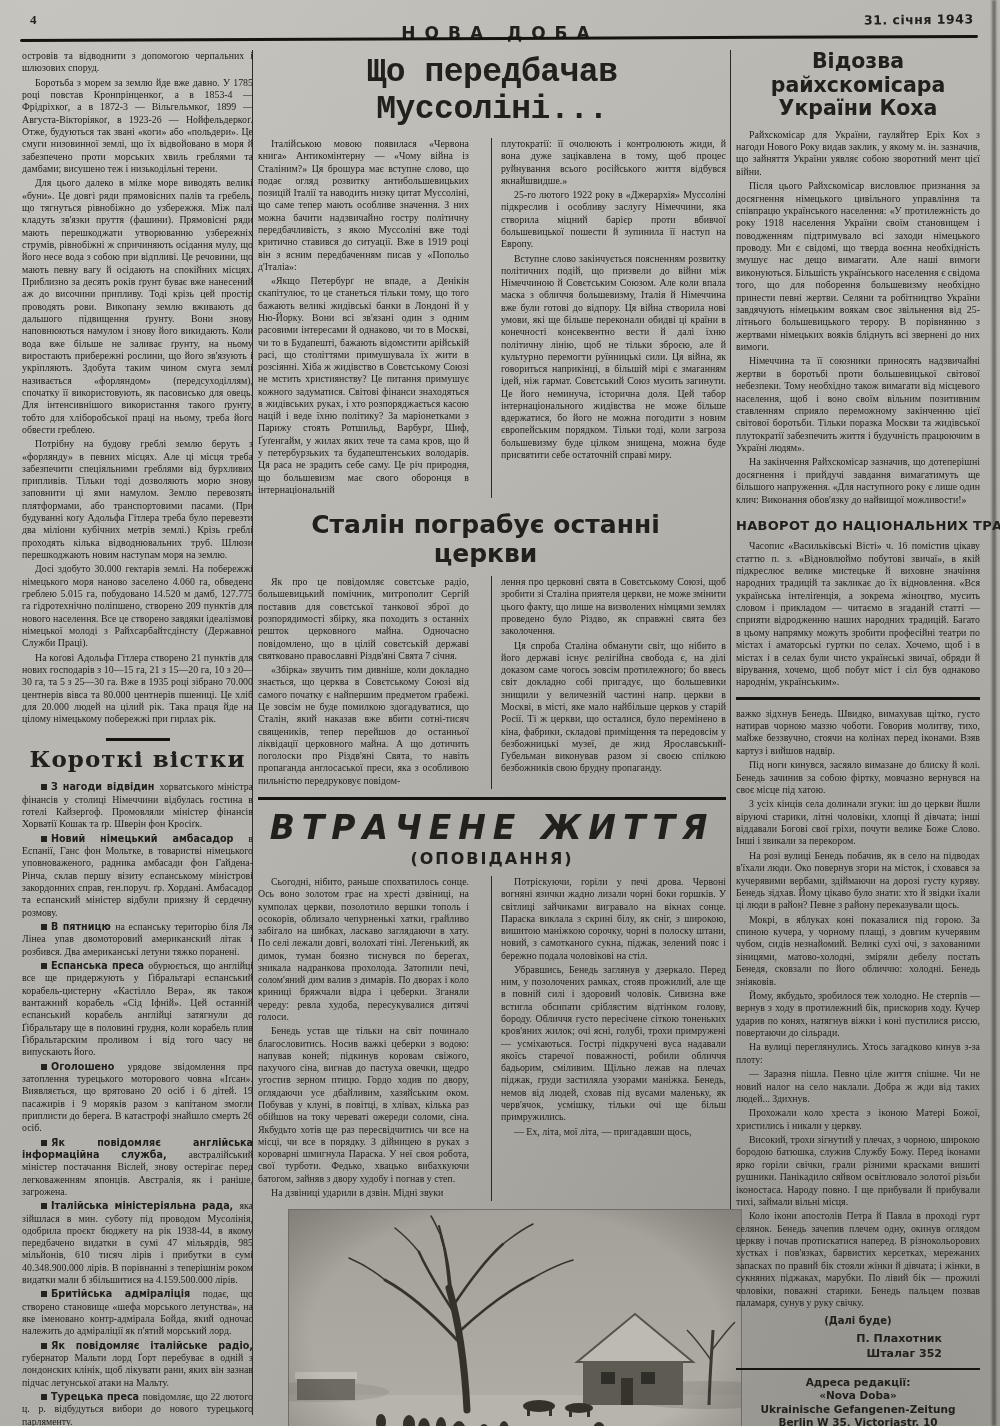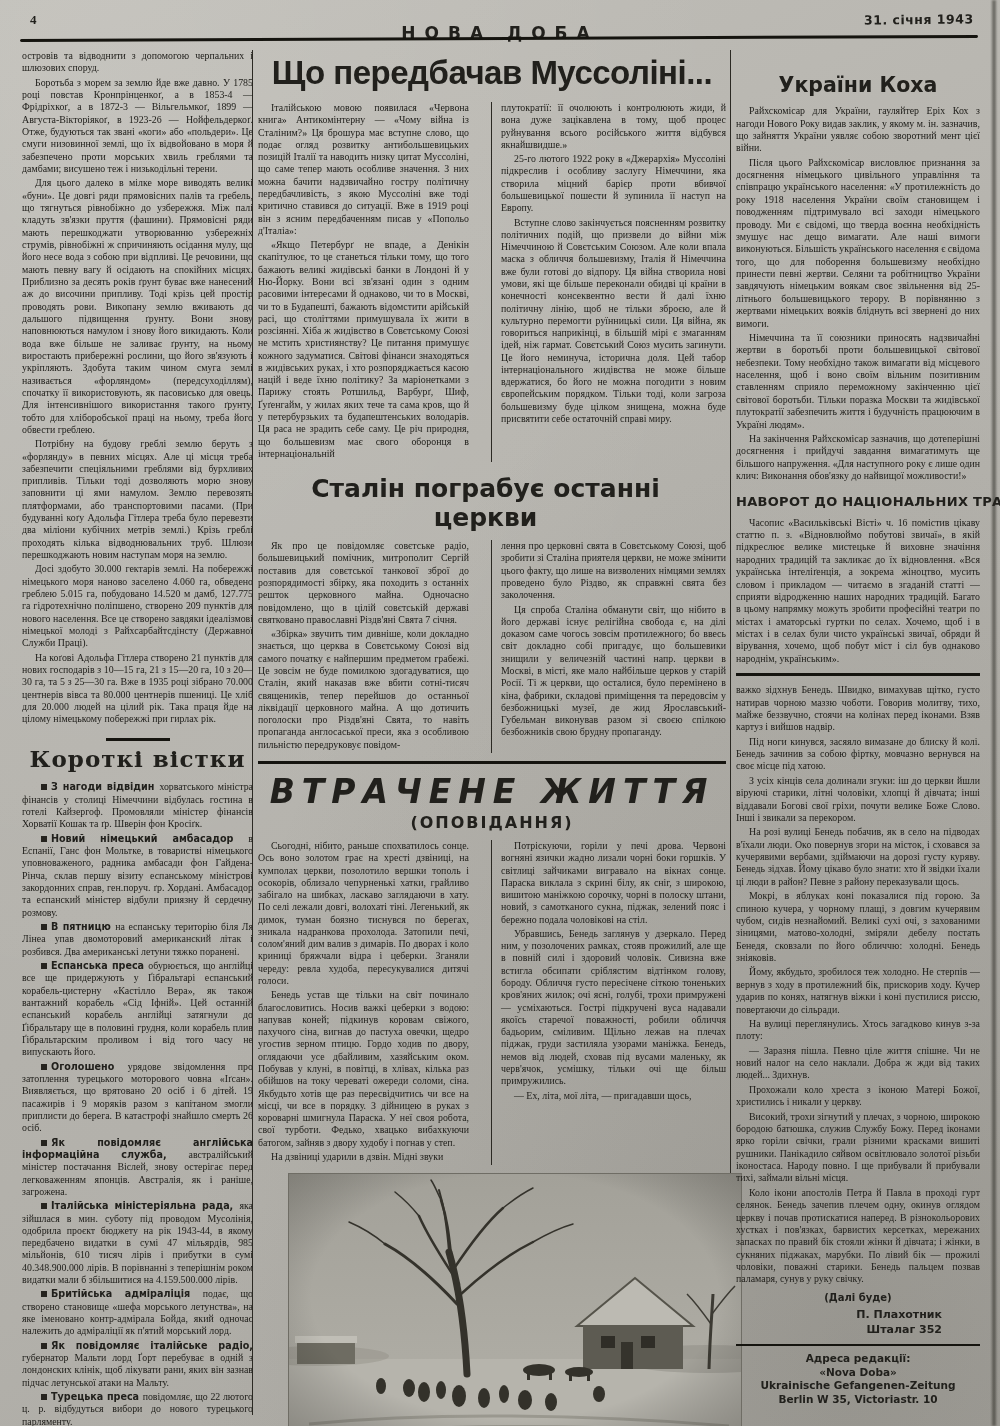--- a/index.html
+++ b/index.html
@@ -28,21 +28,21 @@
   .col p{margin:0 0 2px 0;text-indent:13px;}
   p.noindent{text-indent:0;}
   .leftcol{left:22px;top:50px;width:231px;font-size:9.9px;line-height:1.245;}
   .rightcol{left:736px;top:50px;width:244px;font-size:9.9px;line-height:1.25;}
   .midcol{left:258px;top:52px;width:468px;}
   .midbody{display:flex;font-size:9.9px;line-height:1.24;}
   .midbody .sub{width:50%;box-sizing:border-box;}
   .midbody .sub:first-child{padding-right:22px;border-right:1px solid #2b2923;}
   .midbody .sub:last-child{padding-left:9px;}
   
-  .h-muss{font-family:Liberation Sans, sans-serif;font-weight:bold;font-size:33px;
+  .h-muss{font-family:Liberation Mono, monospace;font-weight:bold;font-size:33px;
     letter-spacing:-.5px;text-align:center;margin:2px 0 10px 0;}
   .h-stalin{font-family:"DejaVu Sans",sans-serif;font-weight:bold;font-size:25px;
     text-align:center;margin:12px 13px 8px 0;}
   .h-story{font-family:"DejaVu Sans",sans-serif;font-weight:bold;font-style:italic;
     font-size:33px;letter-spacing:7px;text-align:center;margin:8px 0 2px 0;}
   .h-story-sub{font-family:"DejaVu Sans",sans-serif;font-weight:bold;font-size:16px;
     letter-spacing:2px;text-align:center;margin:0 0 8px 0;}
   .h-koch{font-family:"DejaVu Sans",sans-serif;font-weight:bold;font-size:20.5px;
     line-height:1.15;text-align:center;margin:0 0 8px 0;}
   .h-shorts{font-family:"DejaVu Serif",serif;font-weight:bold;font-size:23px;
@@ -93,21 +93,21 @@
       </div>
     <div class="divider"></div>
     <div class="h-shorts">Короткі вістки</div>
     <div>
         <p class="brief"><span class="sq"></span><b>З нагоди відвідин </b><span>хорватського міністра фінансів у столиці Німеччини відбулась гостина в готелі Кайзергоф. Промовляли міністер фінансів Хорватії Кошак та ґр. Шверін фон Кросіґк.</span></p>
         <p class="brief"><span class="sq"></span><b>Новий німецький амбасадор </b><span>в Еспанії, Ганс фон Мольтке, в товаристві німецького уповноваженого, радника амбасади фон Гайдена-Рінча, склав першу візиту еспанському міністрові закордонних справ, ген.поруч. ґр. Хордані. Амбасадор та еспанский міністер відбули приязну й сердечну розмову.</span></p>
         <p class="brief"><span class="sq"></span><b>В пятницю </b><span>на еспанську територію біля Ля Лінеа упав двомоторовий американский літак і розбився. Два американські летуни тяжко поранені.</span></p>
         <p class="brief"><span class="sq"></span><b>Еспанська преса </b><span>обурюється, що англійці все ще придержують у Ґібральтарі еспанський корабель-цистерну «Кастілло Вера», як також вантажний корабель «Сід Іфній». Цей останній еспанський корабель англійці затягнули до Ґібральтару ще в половині грудня, коли корабель плив Ґібральтарским проливом і від того часу не випускають його.</span></p>
         <p class="brief"><span class="sq"></span><b>Оголошено </b><span>урядове звідомлення про затоплення турецького моторового човна «Іґсан». Виявляється, що врятовано 20 осіб і 6 дітей. 19 пасажирів і 9 моряків разом з капітаном змогли приплисти до берега. В катастрофі знайшло смерть 26 осіб.</span></p>
         <p class="brief"><span class="sq"></span><b>Як повідомляє англійська інформаційна служба, </b><span>австралійський міністер постачання Віслей, знову остерігає перед легковаженням японців. Австралія, як і раніше, загрожена.</span></p>
-        <p class="brief"><span class="sq"></span><b>Італійська міністеріяльна рада, </b><span>яка зійшлася в мин. суботу під проводом Мусолінія, одобрила проєкт бюджету на рік 1943-44, в якому передбачено видатки в сумі 47 мільярдів, 985 мільйонів, 610 тисяч лірів і прибутки в сумі 40.348.900.000 лірів. В порівнанні з теперішнім роком видатки мали б збільшитися на 4.159.500.000 лірів.</span></p>
+        <p class="brief"><span class="sq"></span><b>Італійська міністеріяльна рада, </b><span>яка зійшлася в мин. суботу під проводом Мусолінія, одобрила проєкт бюджету на рік 1938-44, в якому передбачено видатки в сумі 47 мільярдів, 985 мільйонів, 610 тисяч лірів і прибутки в сумі 40.348.900.000 лірів. В порівнанні з теперішнім роком видатки мали б збільшитися на 4.159.500.000 лірів.</span></p>
         <p class="brief"><span class="sq"></span><b>Бритійська адміраліція </b><span>подає, що створено становище «шефа морського летунства», на яке іменовано контр-адмірала Бойда, який одночас належить до адміраліції як п'ятий морський лорд.</span></p>
         <p class="brief"><span class="sq"></span><b>Як повідомляє італійське радіо, </b><span>губернатор Мальти лорд Ґорт перебуває в одній з лондонских клінік, щоб лікувати рани, яких він зазнав підчас летунської атаки на Мальту.</span></p>
         <p class="brief"><span class="sq"></span><b>Турецька преса </b><span>повідомляє, що 22 лютого ц. р. відбудуться вибори до нового турецького парляменту.</span></p>
       </div>
   </div>
 
   <div class="col midcol">
     <div class="h-muss">Що передбачав Муссоліні...</div>
     <div class="midbody">
       <div class="sub">
@@ -218,21 +218,21 @@
         <path d="M20,250 C140,238 300,240 440,252" stroke="#9a988f" stroke-width="3" fill="none"></path>
         <path d="M30,262 C150,248 310,250 445,260" stroke="#9a988f" stroke-width="2" fill="none"></path>
         <rect width="452" height="272" fill="url(#vig)"></rect>
       </svg>
       <div class="caption">Зимовим ранком у московському селі</div>
     </div>
   </div>
 
   <div class="col rightcol">
     <div class="h-koch">
-      <br>
+      <span>Відозва райхскомісара</span><br>
       <span>України Коха</span>
     </div>
     <div>
         <p>Райхскомісар для України, гауляйтер Еріх Кох з нагоди Нового Року видав заклик, у якому м. ін. зазначив, що зайняття України уявляє собою зворотний мент цієї війни.</p>
         <p>Після цього Райхскомісар висловлює признання за досягнення німецького цивільного управління та співпрацю українського населення: «У протилежність до року 1918 населення України своїм становищем і поводженням підтримувало всі заходи німецького проводу. Ми є свідомі, що тверда воєнна необхідність змушує нас дещо вимагати. Але наші вимоги виконуються. Більшість українського населення є свідома того, що для поборення большевизму необхідно принести певні жертви. Селяни та робітництво України завдячують німецьким воякам своє звільнення від 25-літнього большевицького терору. В порівнянню з жертвами німецьких вояків бліднуть всі звернені до них вимоги.</p>
         <p>Німеччина та її союзники приносять надзвичайні жертви в боротьбі проти большевицької світової небезпеки. Тому необхідно також вимагати від місцевого населення, щоб і воно своїм вільним позитивним ставленням сприяло переможному закінченню цієї світової боротьби. Тільки поразка Москви та жидівської плутократії забезпечить життя і будучність працюючим в Україні людям».</p>
         <p>На закінчення Райхскомісар зазначив, що дотеперішні досягнення і прийдучі завдання вимагатимуть ще більшого напруження. «Для наступного року є лише один клич: Виконання обов'язку до найвищої можливости!»</p>
       </div>
 
     <div class="h-trad">НАВОРОТ ДО НАЦІОНАЛЬНИХ ТРАДИЦІЙ</div>

